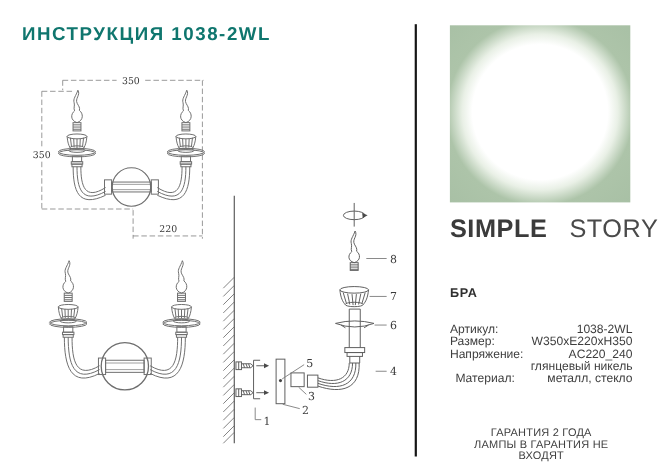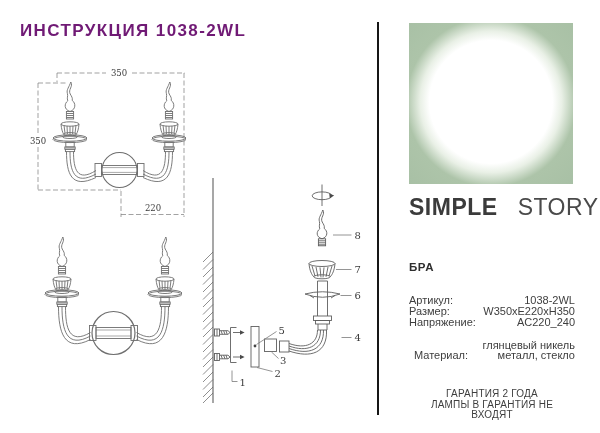--- a/index.html
+++ b/index.html
@@ -3,21 +3,21 @@
 <meta charset="utf-8">
 <style>
   html,body{margin:0;padding:0;background:#e8e8e8;}
   .canvas{
     position:relative;width:600px;height:433px;background:#ffffff;
     font-family:"Liberation Sans",sans-serif;color:#3c3c3c;overflow:hidden;
     margin:0 auto;
   }
   .title{
     position:absolute;left:20px;top:21px;margin:0;
-    font-size:17px;font-weight:bold;letter-spacing:1.4px;color:#701a75;
+    font-size:17px;font-weight:bold;letter-spacing:1.4px;color:#0f766e;
     font-family:"Liberation Sans",sans-serif;white-space:nowrap;
   }
   .diagram-svg{position:absolute;left:0;top:0;}
   .divider{position:absolute;left:377px;top:22px;width:2px;height:393px;background:#161616;}
   .panel{position:absolute;left:409px;top:0;width:166px;height:433px;}
   .logo{
     position:absolute;left:0;top:23px;width:164px;height:161px;
     background:radial-gradient(circle at 50% 49%, #ffffff 0%, #ffffff 53%, #e9f0e6 61%, #adc4a9 73%, #a8c0a5 100%);
   }
   .brandname{
@@ -26,21 +26,21 @@
   }
   .brand-bold{font-weight:bold;text-align:right;}
   .brand-light{font-weight:normal;color:#4a4a4a;margin-left:20px;}
   .category{
     position:absolute;left:0;top:261px;font-size:11.5px;font-weight:bold;
     letter-spacing:0.6px;color:#2f2f2f;
   }
   .specs{position:absolute;left:0;top:295px;width:166px;font-size:11px;line-height:10.8px;color:#3e3e3e;}
   .spec-row{display:flex;justify-content:space-between;margin-bottom:0.1px;}
   .spec-value{text-align:right;white-space:nowrap;}
-  .value-only{justify-content:flex-end;margin-top:12px;}
+  .value-only{justify-content:flex-end;}
   .warranty{
     position:absolute;left:0;top:389px;width:166px;text-align:center;
     font-size:10px;line-height:10.5px;color:#3e3e3e;letter-spacing:0.2px;
   }
   svg text{font-family:"DejaVu Serif",serif;fill:#3a3a3a;}
   svg .dimtxt{font-size:8.5px;}
   svg .parttxt{font-size:10px;}
 </style>
 </head>
 <body>

